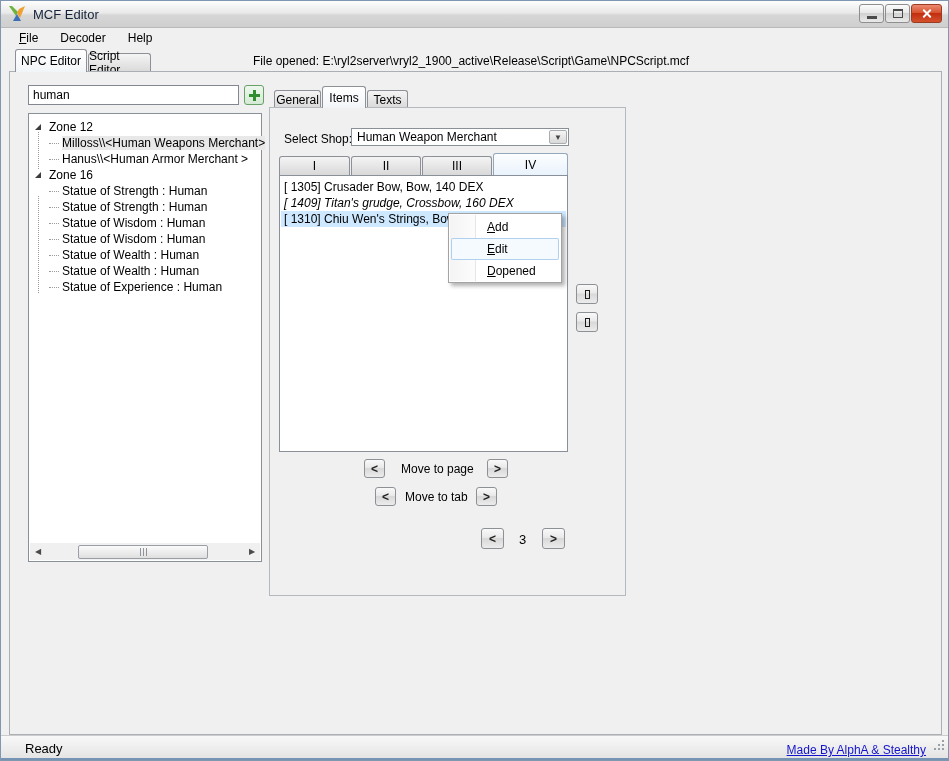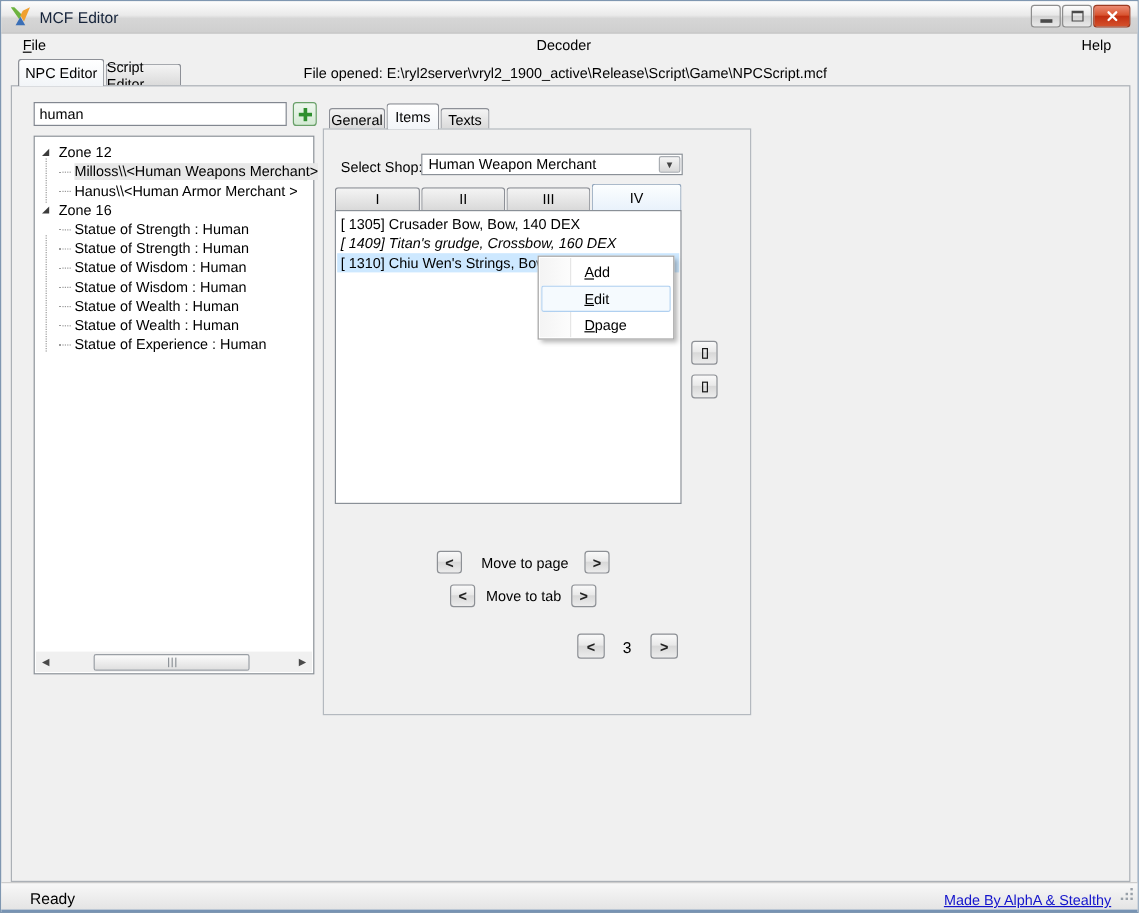--- a/index.html
+++ b/index.html
@@ -21,21 +21,21 @@
     background:linear-gradient(#fcfcfc,#e8e8e8 45%,#d2d2d2 50%,#e9e9e9);}
   .cap-btn.min,.cap-btn.max{width:25px;}
   .cap-btn.close{width:31px;background:linear-gradient(#eb8a72,#d8532f 45%,#c22e10 50%,#d4512c);border-color:#9b3b22;}
   .glyph-min{width:10px;height:3px;background:#4a4a4a;margin-top:8px;}
   .glyph-max{width:10px;height:9px;border:1px solid #4a4a4a;border-top-width:2px;}
   .glyph-close{position:relative;width:11px;height:11px;}
   .glyph-close::before,.glyph-close::after{content:"";position:absolute;left:5px;top:0;width:2px;height:11px;background:#fff;border-radius:1px;}
   .glyph-close::before{transform:rotate(45deg);}
   .glyph-close::after{transform:rotate(-45deg);}
   
-  .menubar{position:absolute;left:0;top:27px;width:100%;height:20px;display:flex;align-items:center;padding-left:18px;justify-content:space-between;}
+  .menubar{position:absolute;left:0;top:27px;width:100%;height:20px;display:flex;align-items:center;padding-left:18px;}
   .menu-item{margin-right:22px;cursor:default;}
   .u{text-decoration:underline;}
   
   .tab{position:absolute;display:flex;align-items:center;justify-content:center;
     border:1px solid #8d9097;border-bottom:none;border-radius:3px 3px 0 0;
     background:linear-gradient(#f4f4f4,#d9d9d9);}
   .tab.active{background:linear-gradient(#ffffff,#f2f5f8);z-index:3;}
   .roman.active{background:linear-gradient(#fcfeff,#e9f2fb);border-color:#93a7bd;}
   .page-box{position:absolute;border:1px solid #abb0b6;background:#f0f0f0;}
   .file-opened{position:absolute;left:252px;top:53px;}
@@ -187,31 +187,31 @@
   <div class="tab roman" style="left:350px;top:155px;width:70px;height:19px;">
       <span>II</span>
     </div>
   <div class="tab roman" style="left:421px;top:155px;width:70px;height:19px;">
       <span>III</span>
     </div>
   <div class="tab roman active" style="left:492px;top:152px;width:75px;height:22px;">
       <span>IV</span>
     </div>
 
-  <div class="white-box" style="left:278px;top:174px;width:289px;height:245px;">
+  <div class="white-box" style="left:278px;top:174px;width:289px;height:277px;">
     <div class="list-row" style="top:3px;">[ 1305] Crusader Bow, Bow, 140 DEX</div>
     <div class="list-row" style="top:19px;font-style:italic;">[ 1409] Titan's grudge, Crossbow, 160 DEX</div>
     <div class="list-row selected" style="top:35px;">[ 1310] Chiu Wen's Strings, Bow, 180 DEX</div>
   </div>
 
   <div class="cmenu">
     <div class="cmenu-gutter"></div>
     <div class="cmenu-item"><span class="u">A</span><span>dd</span></div>
     <div class="cmenu-item hover"><span class="u">E</span><span>dit</span></div>
-    <div class="cmenu-item"><span class="u">D</span><span>page</span></div>
+    <div class="cmenu-item"><span class="u">D</span><span>opened</span></div>
   </div>
 
   <div class="btn" style="left:575px;top:283px;width:22px;height:20px;">
       <span class="missing-box"></span>
     </div>
   <div class="btn" style="left:575px;top:311px;width:22px;height:20px;">
       <span class="missing-box"></span>
     </div>
 
   <div class="btn" style="left:363px;top:458px;width:21px;height:19px;">

